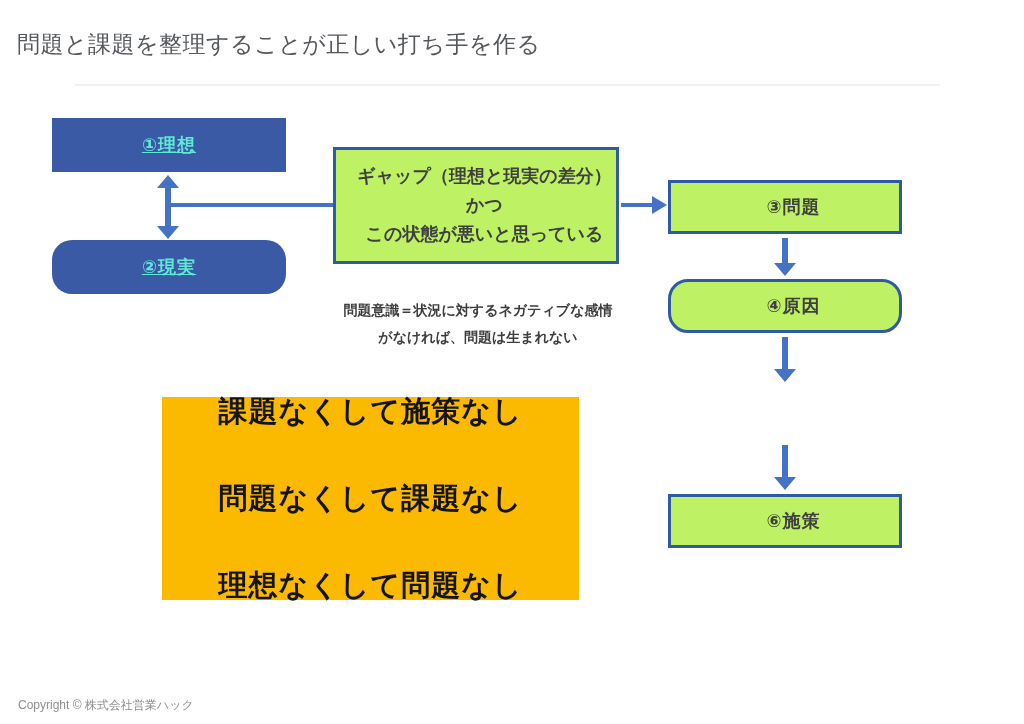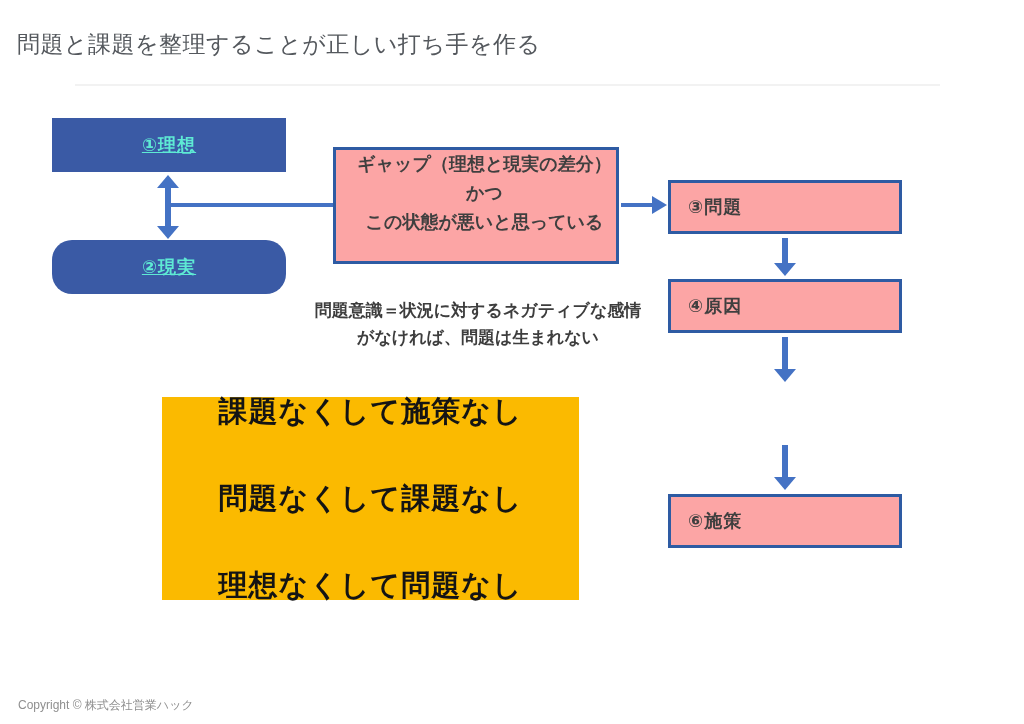--- a/index.html
+++ b/index.html
@@ -38,42 +38,42 @@
     font-size: 18px; font-weight: 700;
     display: flex; align-items: center; justify-content: center;
     letter-spacing: 1px;
     text-decoration: underline;
   }
   #box-ideal   { top: 118px; }
   #box-reality { top: 240px; border-radius: 20px; }
   
   .box-outline {
     position: absolute;
-    background: #fca5a5;
+    background: #bef264;
     border: 3px solid var(--outline, #2e5ba3);
     color: #3f3f3f;
     font-weight: 700;
-    display: flex; align-items: center; 
+    display: flex; align-items: center; justify-content: center;
     text-align: center;
     padding-left: 17px;
   }
   #gap-box {
     left: 333px; top: 147px;
     width: 286px; height: 117px;
     font-size: 18px;
     line-height: 29px;
     flex-direction: column;
   }
   .flow-box {
     left: 668px; width: 234px; height: 54px;
     font-size: 18px;
     letter-spacing: 1px;
   }
   #flow-box-0 { top: 180px; }
-  #flow-box-1 { top: 279px; }
+  #flow-box-1 { top: 279px; border-radius: 20px; }
   #flow-box-2 { top: 387px; }
   #flow-box-3 { top: 494px; }
   
   .arrow-part { position: absolute; }
   .shaft { background: var(--arrow, #4472c4); }
   .tri { width: 0; height: 0; }
   
   #dbl-shaft { left: 165px; top: 186px; width: 6px; height: 42px; }
   #dbl-head-up {
     left: 157px; top: 175px;
@@ -106,21 +106,21 @@
     border-top: 13px solid var(--arrow, #4472c4);
   }
   #down-shaft-0 { top: 238px; height: 26px; }  #down-head-0 { top: 263px; }
   #down-shaft-1 { top: 337px; height: 33px; }  #down-head-1 { top: 369px; }
   #down-shaft-2 { top: 445px; height: 33px; }  #down-head-2 { top: 477px; }
   
   .awareness-note {
     position: absolute;
     left: 268px; top: 297px; width: 420px;
     text-align: center;
-    font-size: 17px; font-weight: 700;
+    font-size: 14px; font-weight: 700;
     line-height: 27px;
     color: #3d3d3d;
   }
   
   .highlight-box {
     position: absolute;
     left: 162px; top: 397px;
     width: 417px; height: 203px;
     background: var(--highlight, #fbba00);
     display: flex; flex-direction: column;

